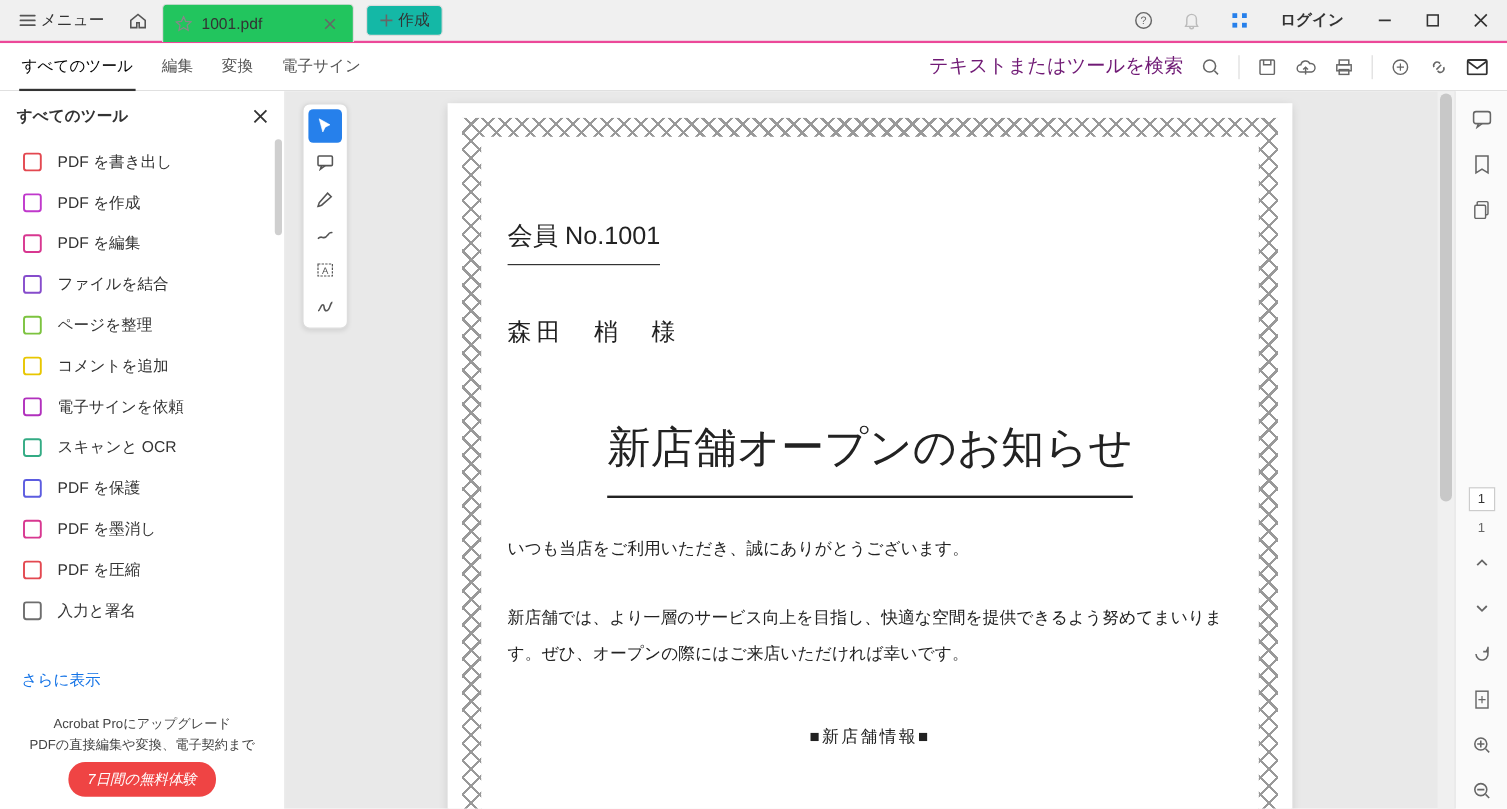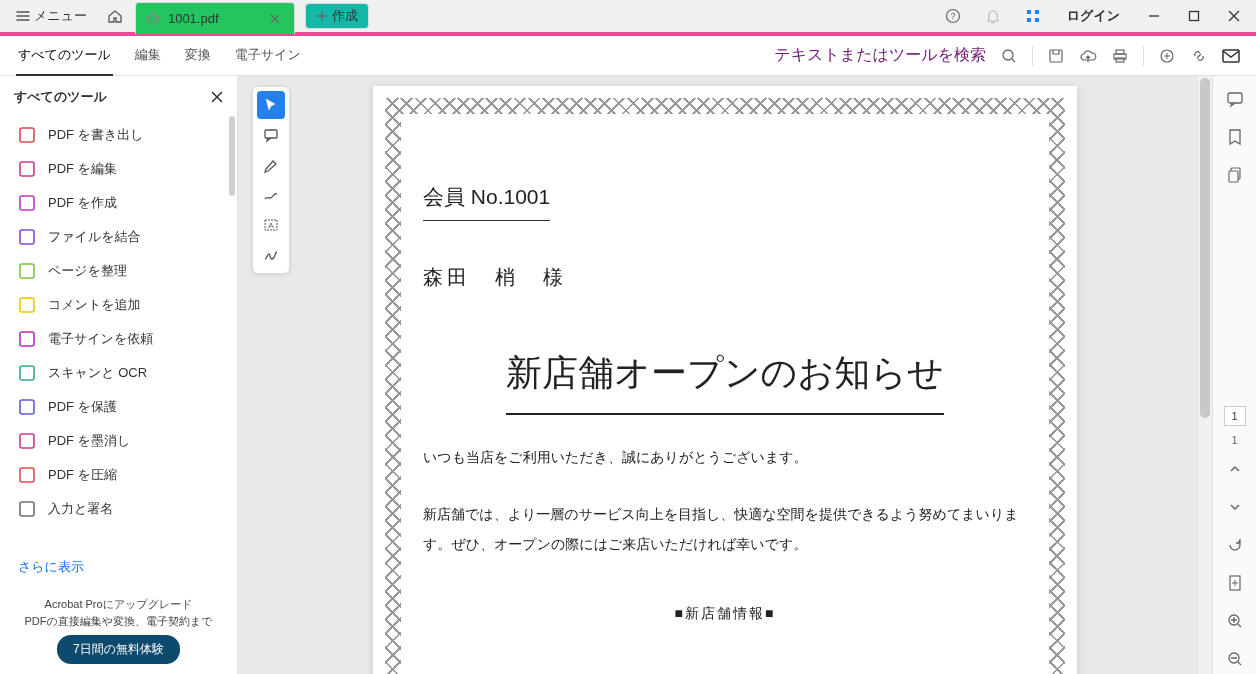--- a/index.html
+++ b/index.html
@@ -1,19 +1,19 @@
 <!DOCTYPE html>
 <html><head>
 <meta charset="utf-8">
 <style>
 * { margin: 0; padding: 0; box-sizing: border-box; font-family: "Segoe UI", "Yu Gothic UI", Meiryo, sans-serif; }
 body { width: 1256px; height: 674px; background: #f5f5f5; overflow: hidden; font-size: 13px; color: #333; }
 
 
-.titlebar { height: 36px; background: #f0f0f0; display: flex; align-items: center; border-bottom: 4px solid #ec4899; }
+.titlebar { height: 36px; background: #f0f0f0; display: flex; align-items: center; border-bottom: 2px solid #ec4899; }
 .tb-left { display: flex; align-items: center; gap: 4px; padding-left: 8px; }
 .tb-btn { display: flex; align-items: center; padding: 4px 8px; gap: 4px; cursor: pointer; border-radius: 3px; }
 .tab { display: flex; align-items: center; background: #22c55e; border: 1px solid #ddd; border-bottom: none; padding: 6px 10px; gap: 8px; border-radius: 4px 4px 0 0; min-width: 160px; height: 32px; margin-top: 4px; }
 .tab .close { margin-left: auto; cursor: pointer; padding: 2px 4px; }
 .new-tab { display:flex; align-items:center; gap:4px; margin-left:6px; padding:4px 10px; border:1px solid #ddd; border-radius:4px; background:#14b8a6; cursor:pointer; height:26px;}
 .tb-right { margin-left: auto; display: flex; align-items: center; gap: 4px; padding-right: 4px; }
 .tb-icon { width: 36px; height: 34px; display:flex; align-items:center; justify-content:center; cursor:pointer; }
 .login-btn { font-weight:600; padding:6px 12px; cursor:pointer; }
 
 
@@ -31,21 +31,21 @@
 
 
 .left-panel { width: 238px; background: #fff; border-right: 1px solid #e0e0e0; display:flex; flex-direction:column; position:relative;}
 .lp-header { display:flex; align-items:center; justify-content:space-between; padding: 12px 14px; font-weight:600; }
 .lp-close { cursor:pointer; font-size:14px;}
 .tool-list { flex:1; overflow-y:auto; }
 .tool-item { display:flex; align-items:center; gap:12px; padding: 8px 18px; cursor:pointer; font-size:13px; color:#333;}
 .tool-icon { width:18px; height:18px; display:flex; align-items:center; justify-content:center;}
 .show-more { padding: 10px 18px; color:#1473e6; cursor:pointer; font-size:13px; }
 .upgrade { text-align:center; padding: 10px; font-size:11px; color:#444; line-height:1.5;}
-.trial-btn { background:#0c4a6e; color:#fff; border:none; border-radius:14px; padding:6px 16px; margin-top:6px; cursor:pointer; font-size:12px;}
+.trial-btn { background:#ef4444; color:#fff; border:none; border-radius:14px; padding:6px 16px; margin-top:6px; cursor:pointer; font-size:12px;font-style:italic;}
 .lp-scroll { position:absolute; right:2px; top:40px; width:6px; height:80px; background:#cfcfcf; border-radius:3px; }
 
 
 .doc-area { flex:1; background:#e9e9e9; display:flex; position:relative; overflow:hidden;}
 .quick-tools { position:absolute; left:14px; top:10px; background:#fff; border:1px solid #ddd; border-radius:6px; box-shadow:0 1px 4px rgba(0,0,0,0.1); display:flex; flex-direction:column; padding:4px; gap:2px; z-index:2;}
 .qt-item { width:28px; height:28px; display:flex; align-items:center; justify-content:center; cursor:pointer; border-radius:4px;}
 .qt-item.active { background:#2680eb; color:#fff;}
 
 .page-wrap { margin: 0 auto; padding-top:10px; width:740px;}
 .page { width: 704px; min-height: 900px; background:#fff; box-shadow: 0 2px 8px rgba(0,0,0,0.15); margin:0 auto; position:relative; padding: 90px 50px;}
@@ -215,32 +215,32 @@
           <span class="tool-icon">
             <svg width="18" height="18" viewBox="0 0 18 18">
               <rect x="2" y="2" width="14" height="14" rx="2" fill="none" stroke="#e34850" stroke-width="1.6"></rect>
             </svg>
           </span>
           <span>PDF を書き出し</span>
         </div>
         <div class="tool-item">
           <span class="tool-icon">
             <svg width="18" height="18" viewBox="0 0 18 18">
+              <rect x="2" y="2" width="14" height="14" rx="2" fill="none" stroke="#c038cc" stroke-width="1.6"></rect>
+            </svg>
+          </span>
+          <span>PDF を作成</span>
+        </div>
+        <div class="tool-item">
+          <span class="tool-icon">
+            <svg width="18" height="18" viewBox="0 0 18 18">
               <rect x="2" y="2" width="14" height="14" rx="2" fill="none" stroke="#d83790" stroke-width="1.6"></rect>
             </svg>
           </span>
           <span>PDF を編集</span>
-        </div>
-        <div class="tool-item">
-          <span class="tool-icon">
-            <svg width="18" height="18" viewBox="0 0 18 18">
-              <rect x="2" y="2" width="14" height="14" rx="2" fill="none" stroke="#c038cc" stroke-width="1.6"></rect>
-            </svg>
-          </span>
-          <span>PDF を作成</span>
         </div>
         <div class="tool-item">
           <span class="tool-icon">
             <svg width="18" height="18" viewBox="0 0 18 18">
               <rect x="2" y="2" width="14" height="14" rx="2" fill="none" stroke="#864ccc" stroke-width="1.6"></rect>
             </svg>
           </span>
           <span>ファイルを結合</span>
         </div>
         <div class="tool-item">

